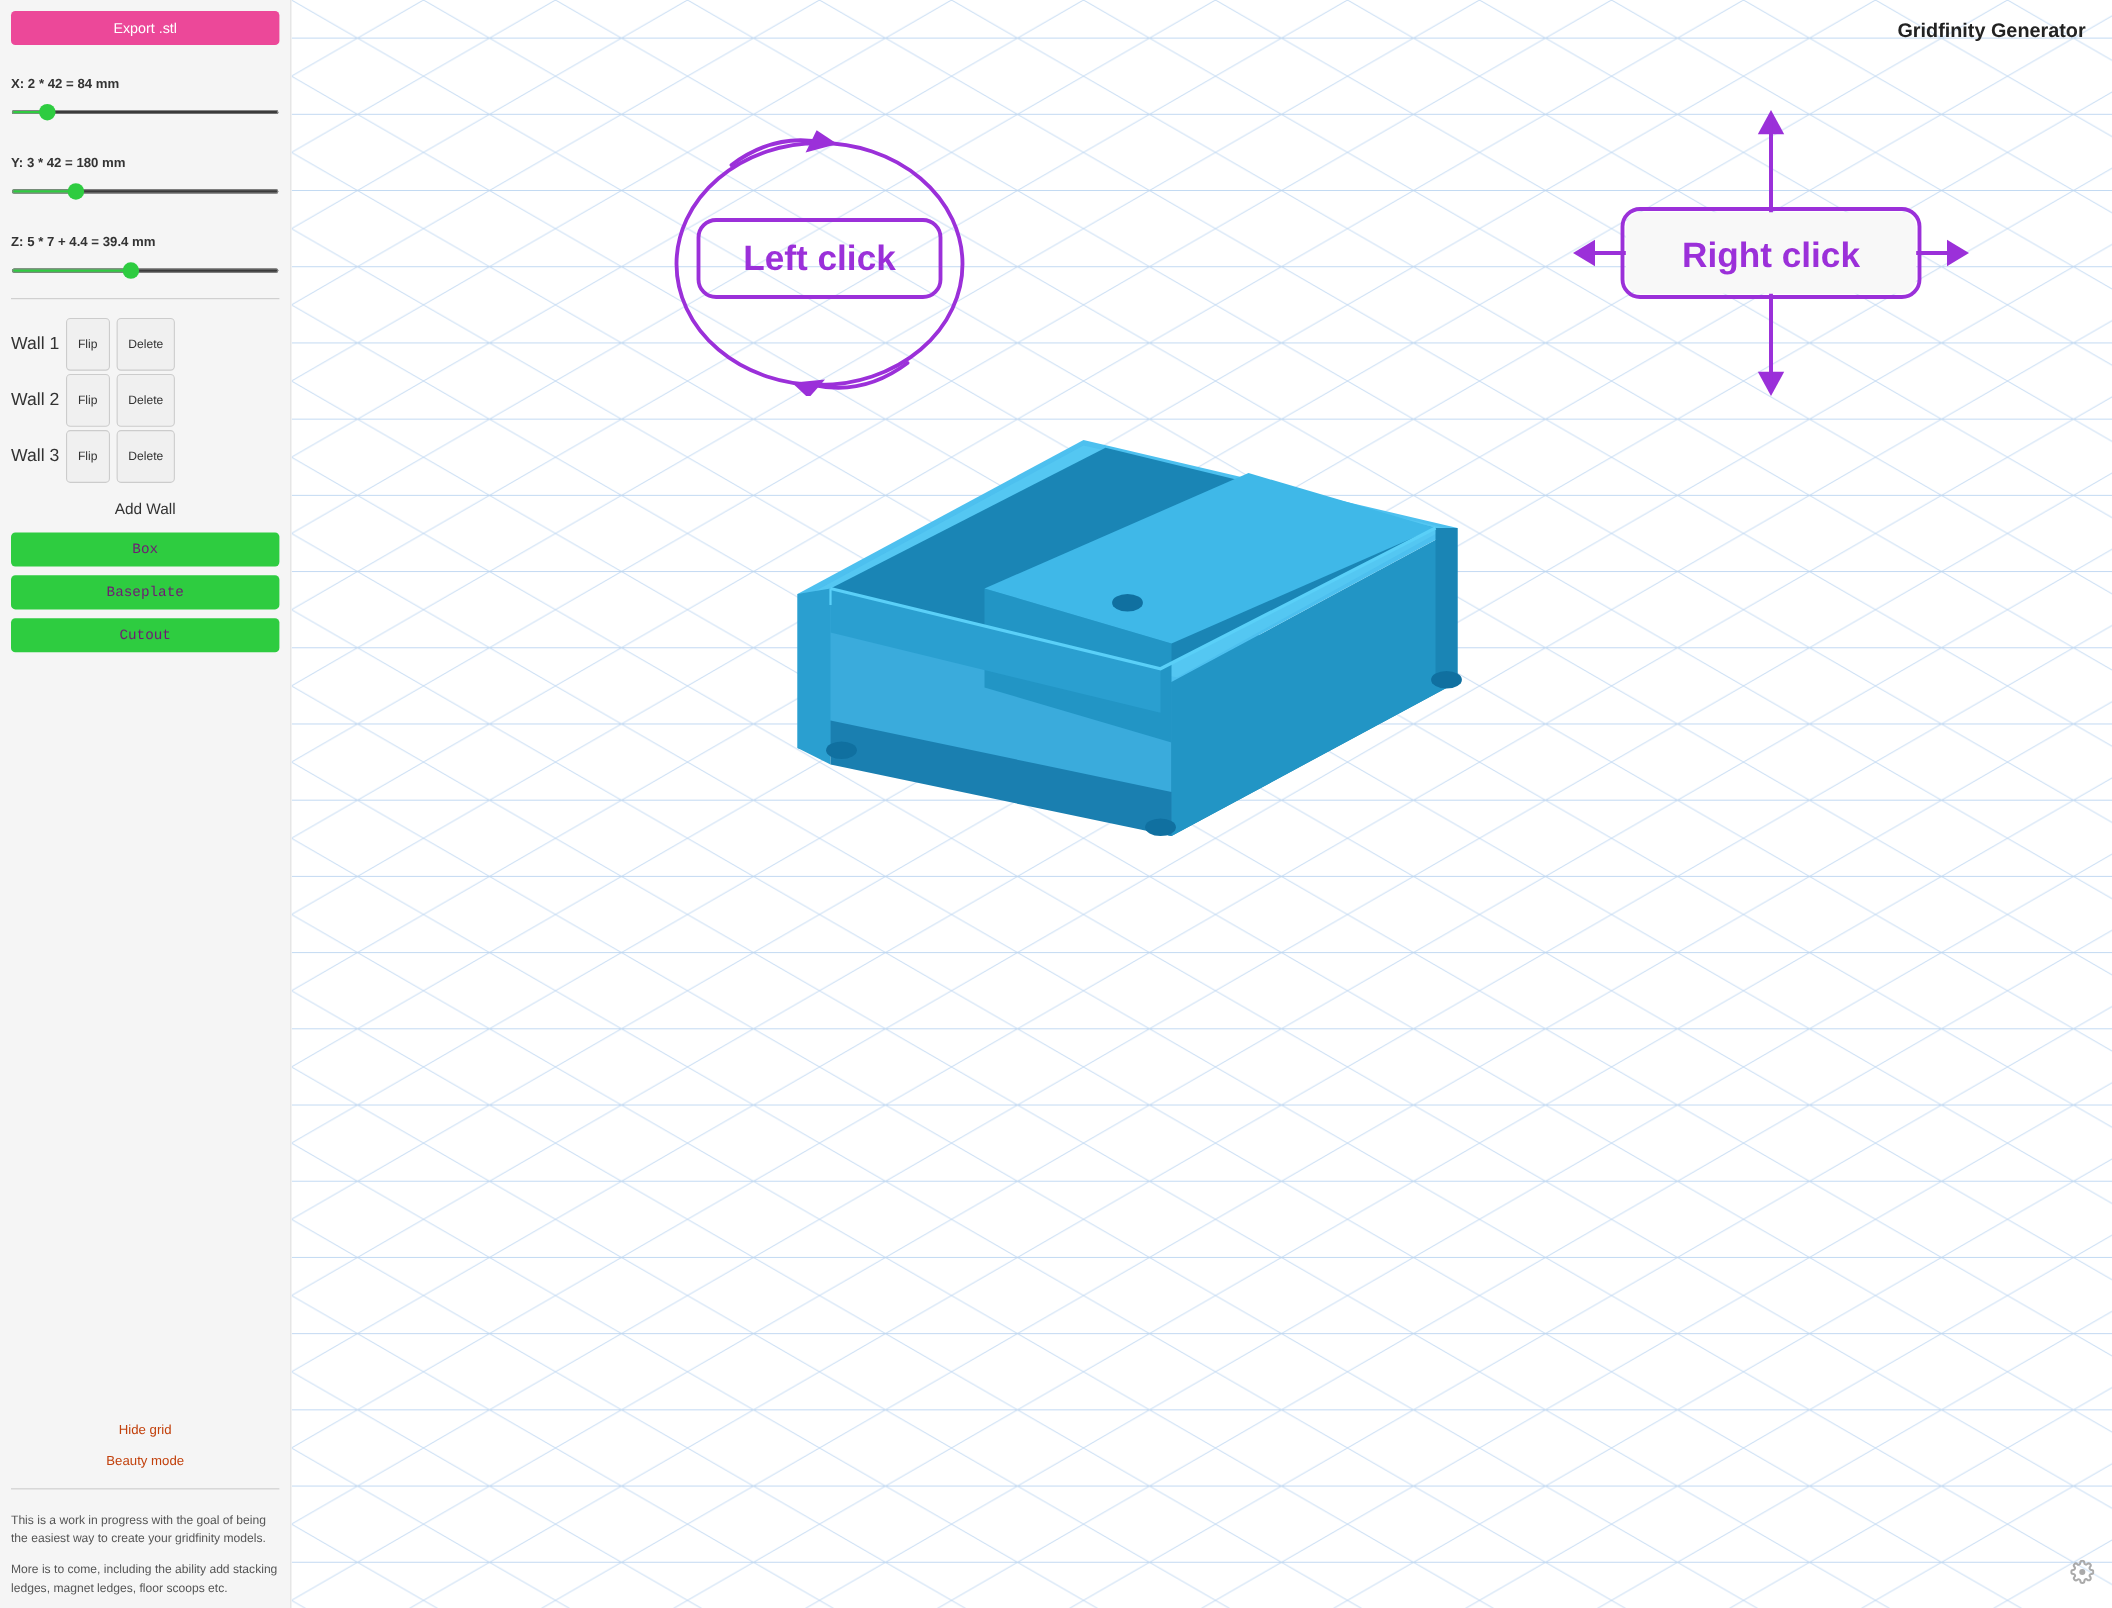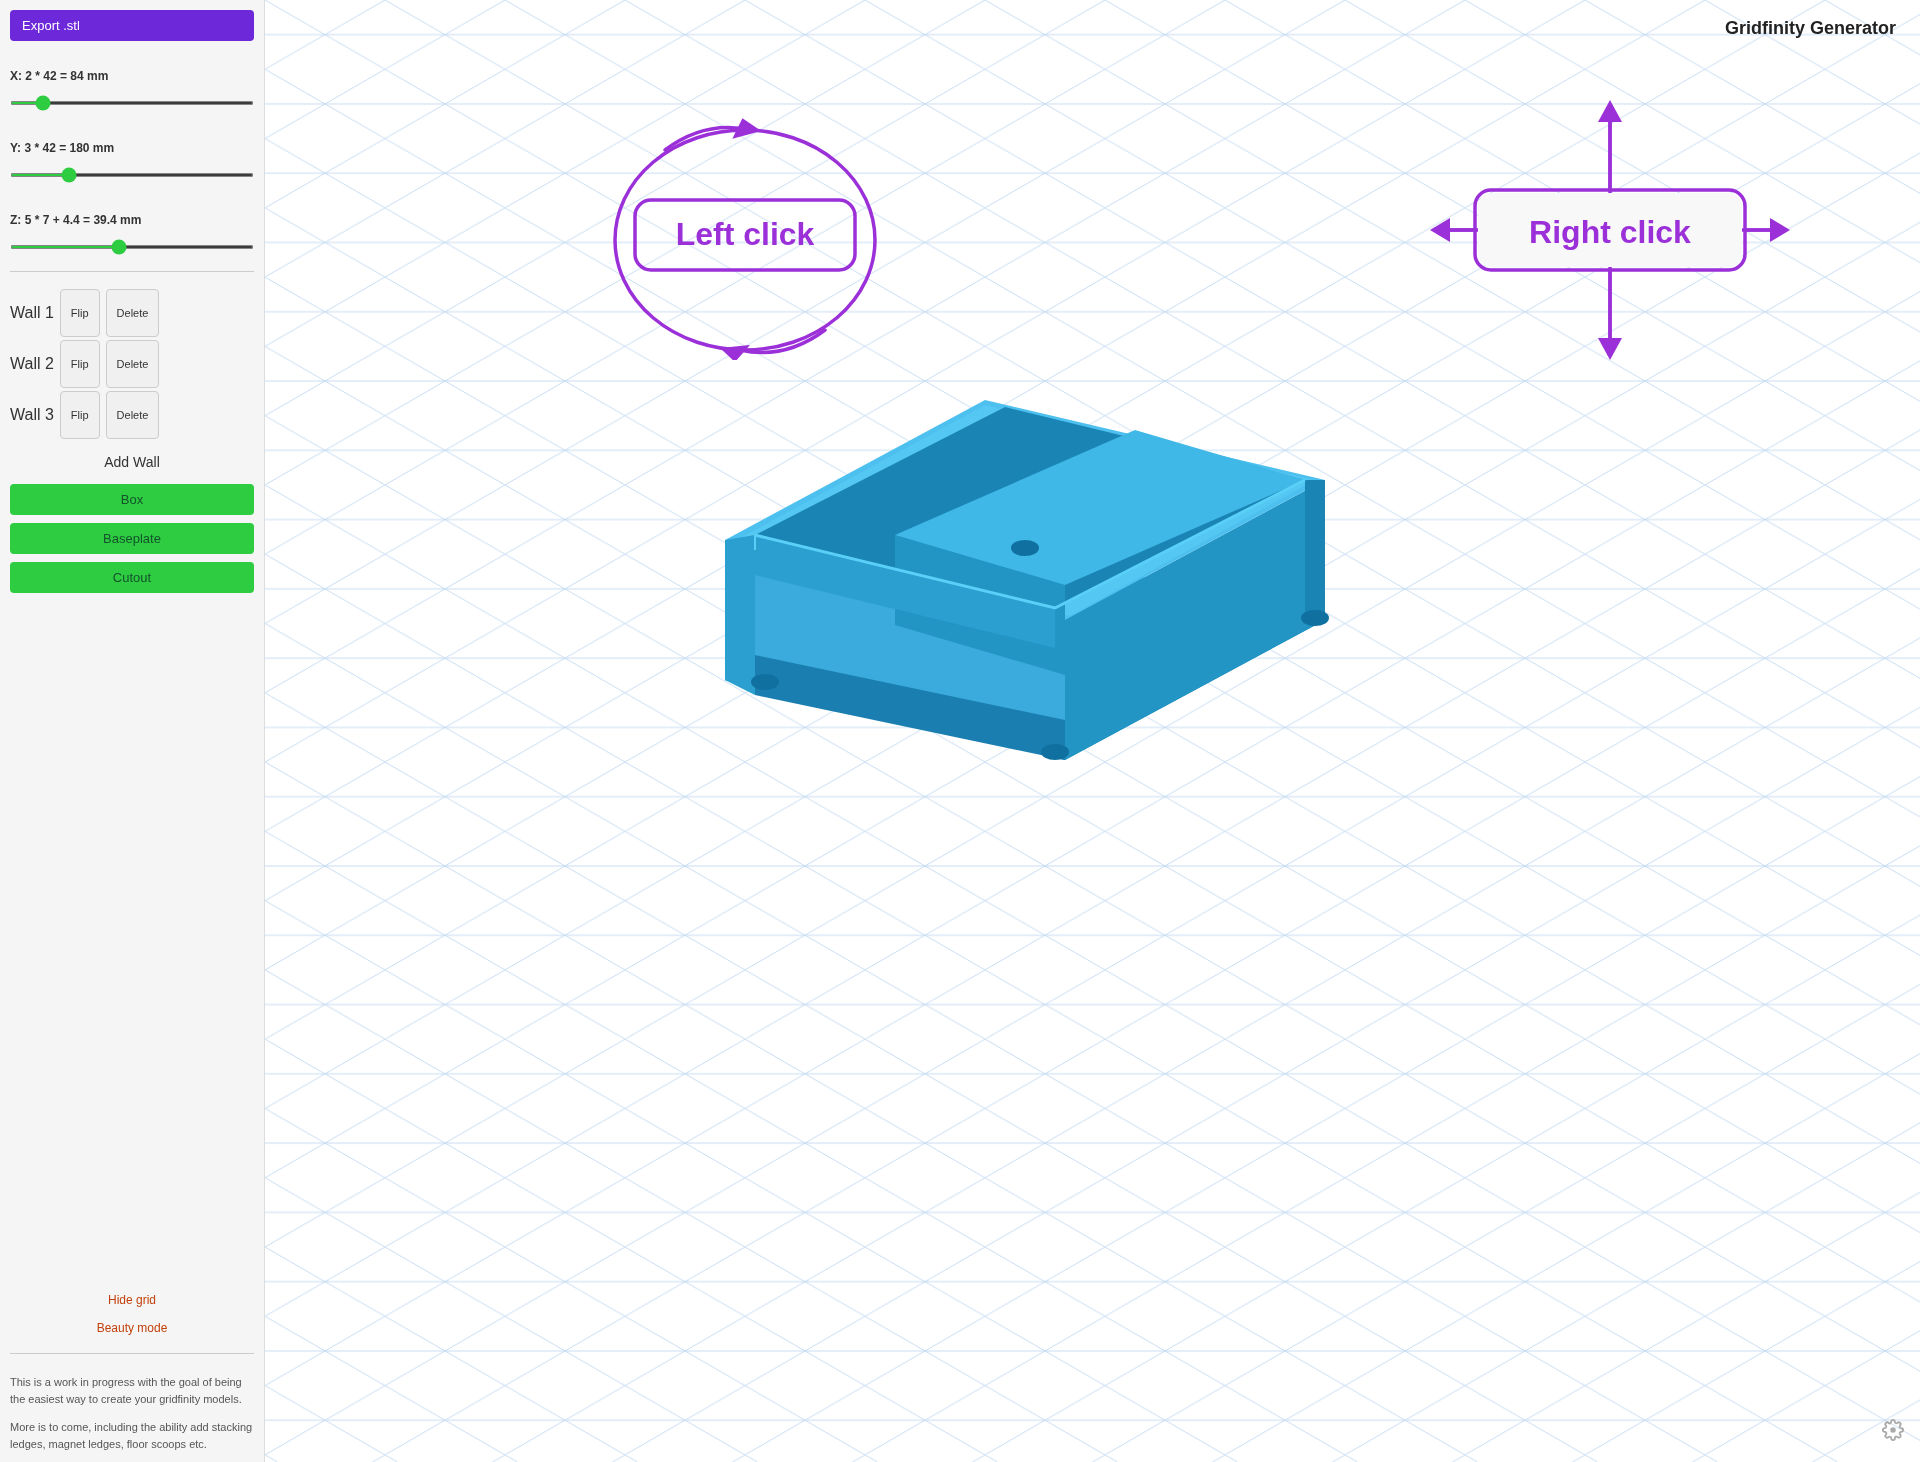--- a/index.html
+++ b/index.html
@@ -20,29 +20,29 @@
       border-right: 1px solid #ddd;
       display: flex;
       flex-direction: column;
       padding: 10px;
       gap: 6px;
       height: 100%;
       overflow-y: auto;
     }
 
     .export-btn {
-      background: #6d28d9;
+      background: #ec4899;
       color: white;
       border: none;
       border-radius: 4px;
       padding: 8px 12px;
       cursor: pointer;
       font-size: 13px;
       width: 100%;
-      text-align: left;
+      text-align: center;
     }
 
     .dimension-label {
       font-size: 12px;
       color: #333;
       margin-top: 22px;
       margin-bottom: 2px;
     }
     .dimension-label strong {
       font-weight: bold;
@@ -85,29 +85,30 @@
       font-size: 14px;
       color: #333;
       cursor: pointer;
       text-align: center;
       width: 100%;
       padding: 6px 0;
     }
 
     .green-btn {
       background: #2ecc40;
-      color: #14532d;
+      color: #701a75;
       border: none;
       border-radius: 4px;
       padding: 8px 12px;
       cursor: pointer;
       font-size: 13px;
       width: 100%;
       text-align: center;
       margin-top: 2px;
+      font-family: Liberation Mono, monospace;
     }
 
     .divider {
       border: none;
       border-top: 1px solid #ccc;
       margin: 8px 0;
     }
 
     .link-btn {
       background: none;

